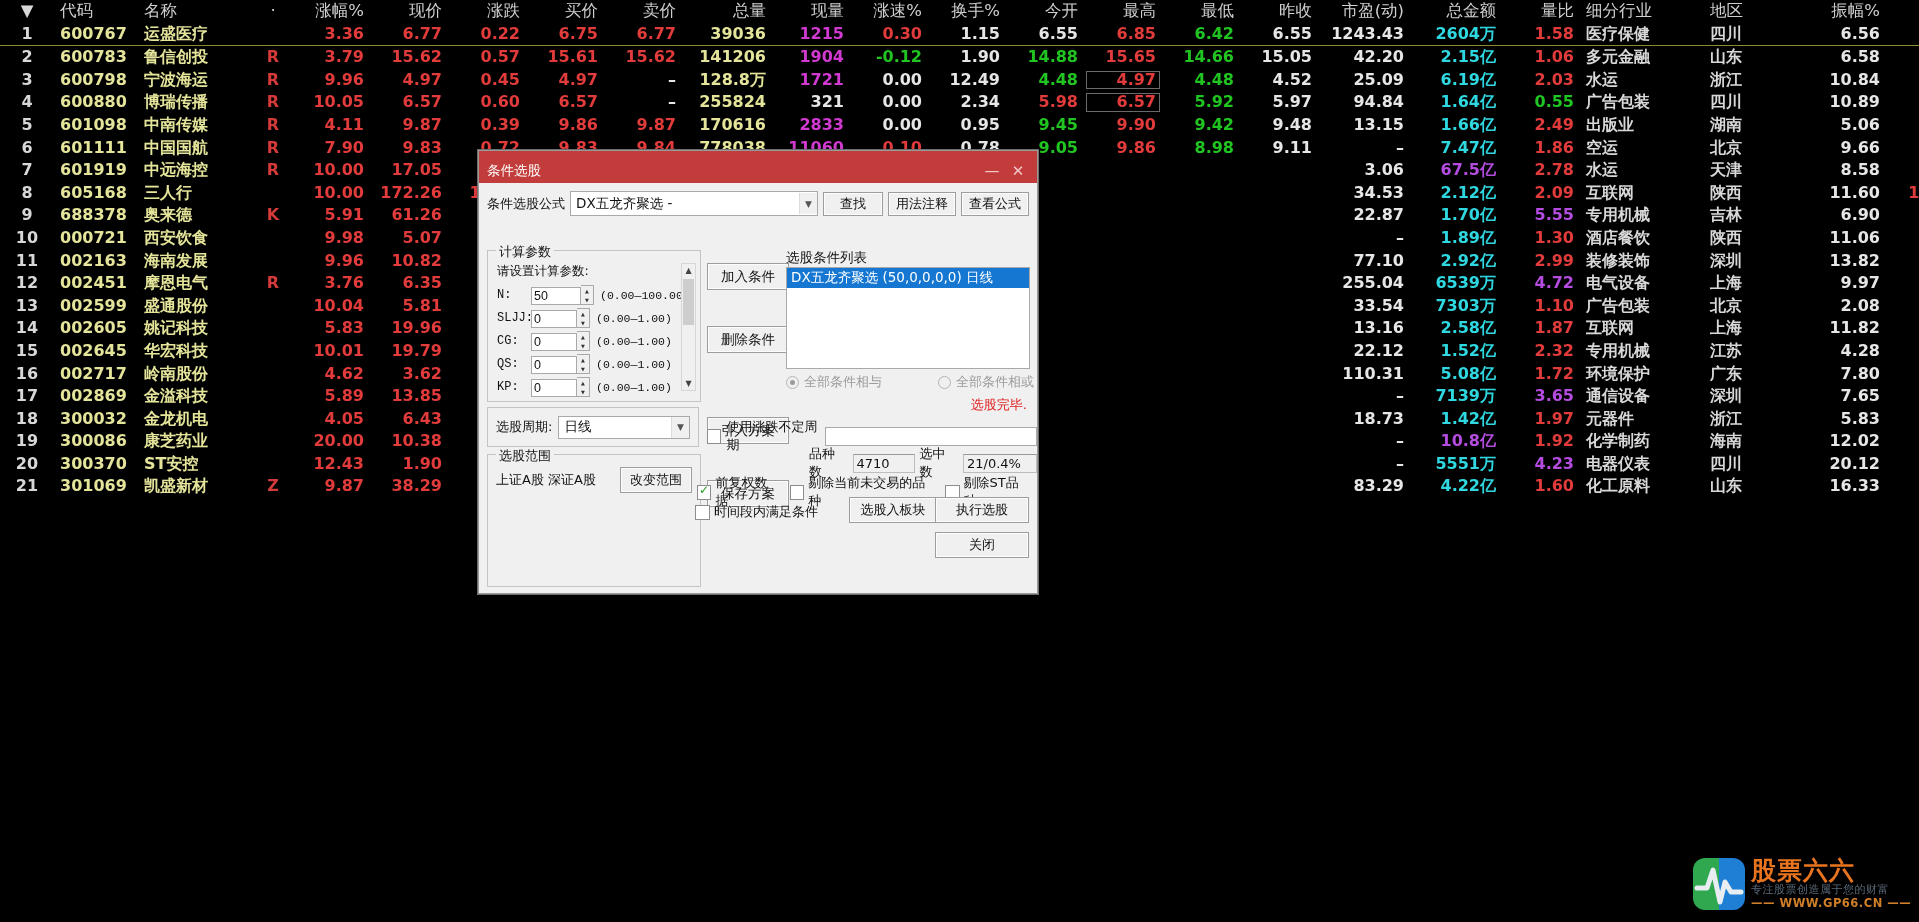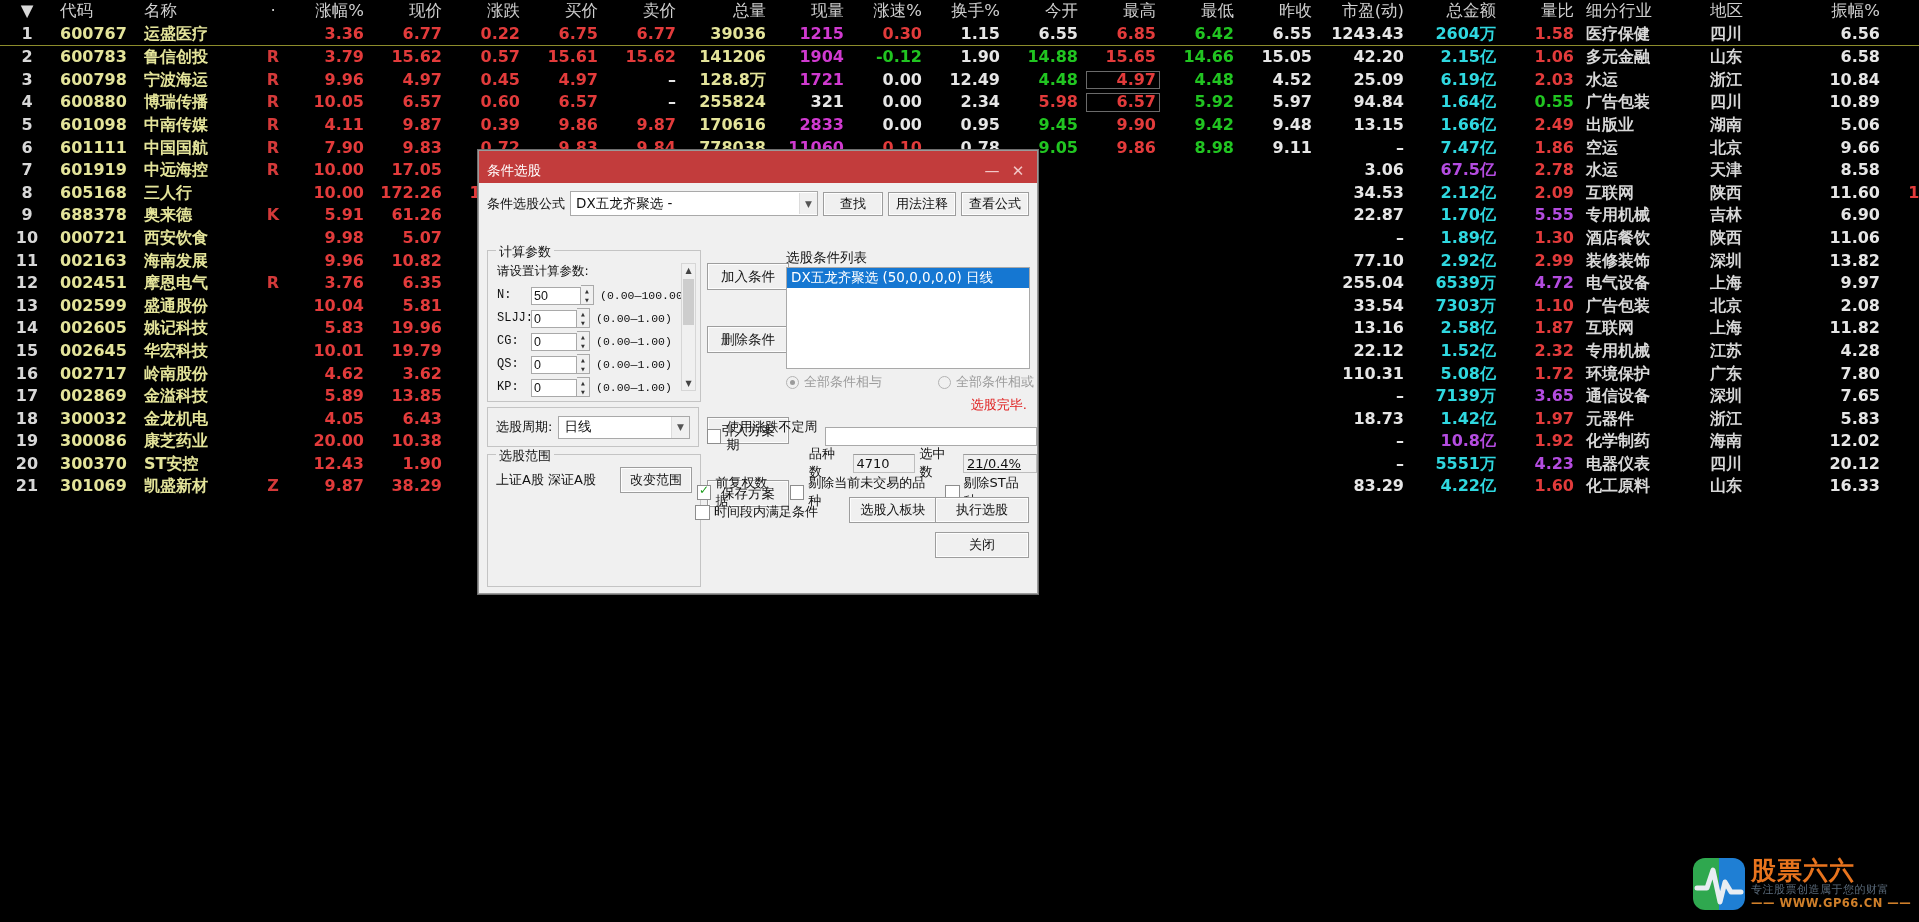--- a/index.html
+++ b/index.html
@@ -916,21 +916,21 @@
     <div id="row-period-chk">
       <span class="chk"></span>
       <span>使用涨跌不定周期</span>
       <span id="period-input"></span>
     </div>
 
     <div id="row-counts">
       <span>品种数</span>
       <span class="field">4710</span>
       <span>选中数</span>
-      <span class="field" style="min-width:66px;text-decoration:underline;">21/0.4%</span>
+      <span class="field" style="min-width:66px;">21/0.4%</span>
     </div>
 
     <div id="row-chk2">
       <span class="cgrp">
         <span class="chk on"></span>
         <span>前复权数据</span>
       </span>
       <span class="cgrp">
         <span class="chk"></span>
         <span>剔除当前未交易的品种</span>

